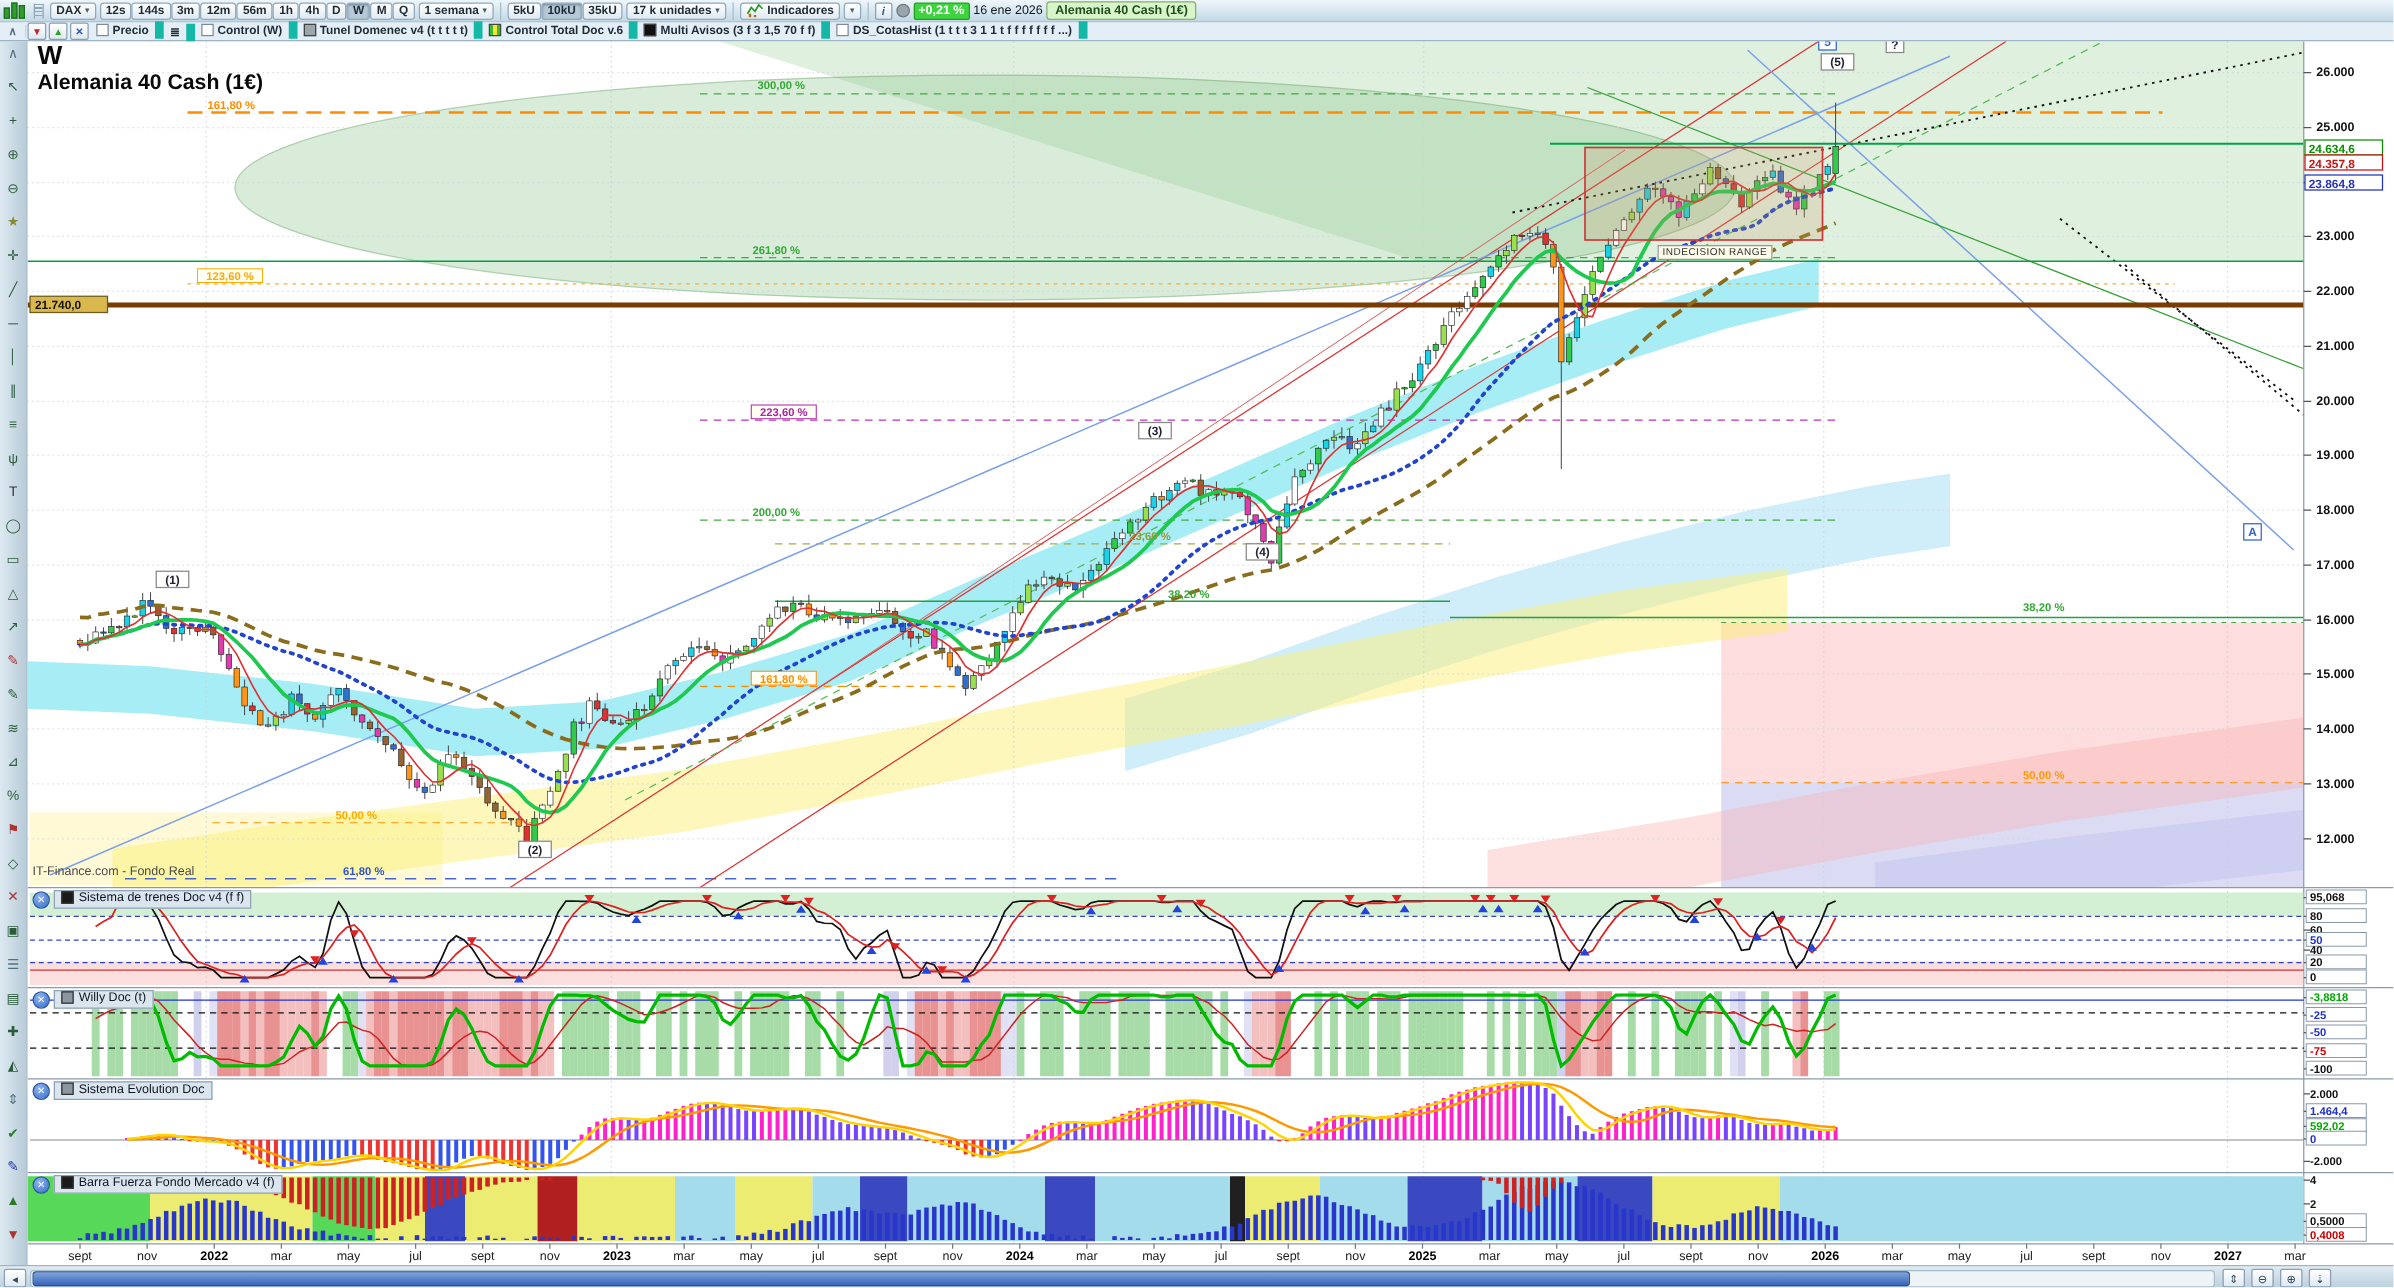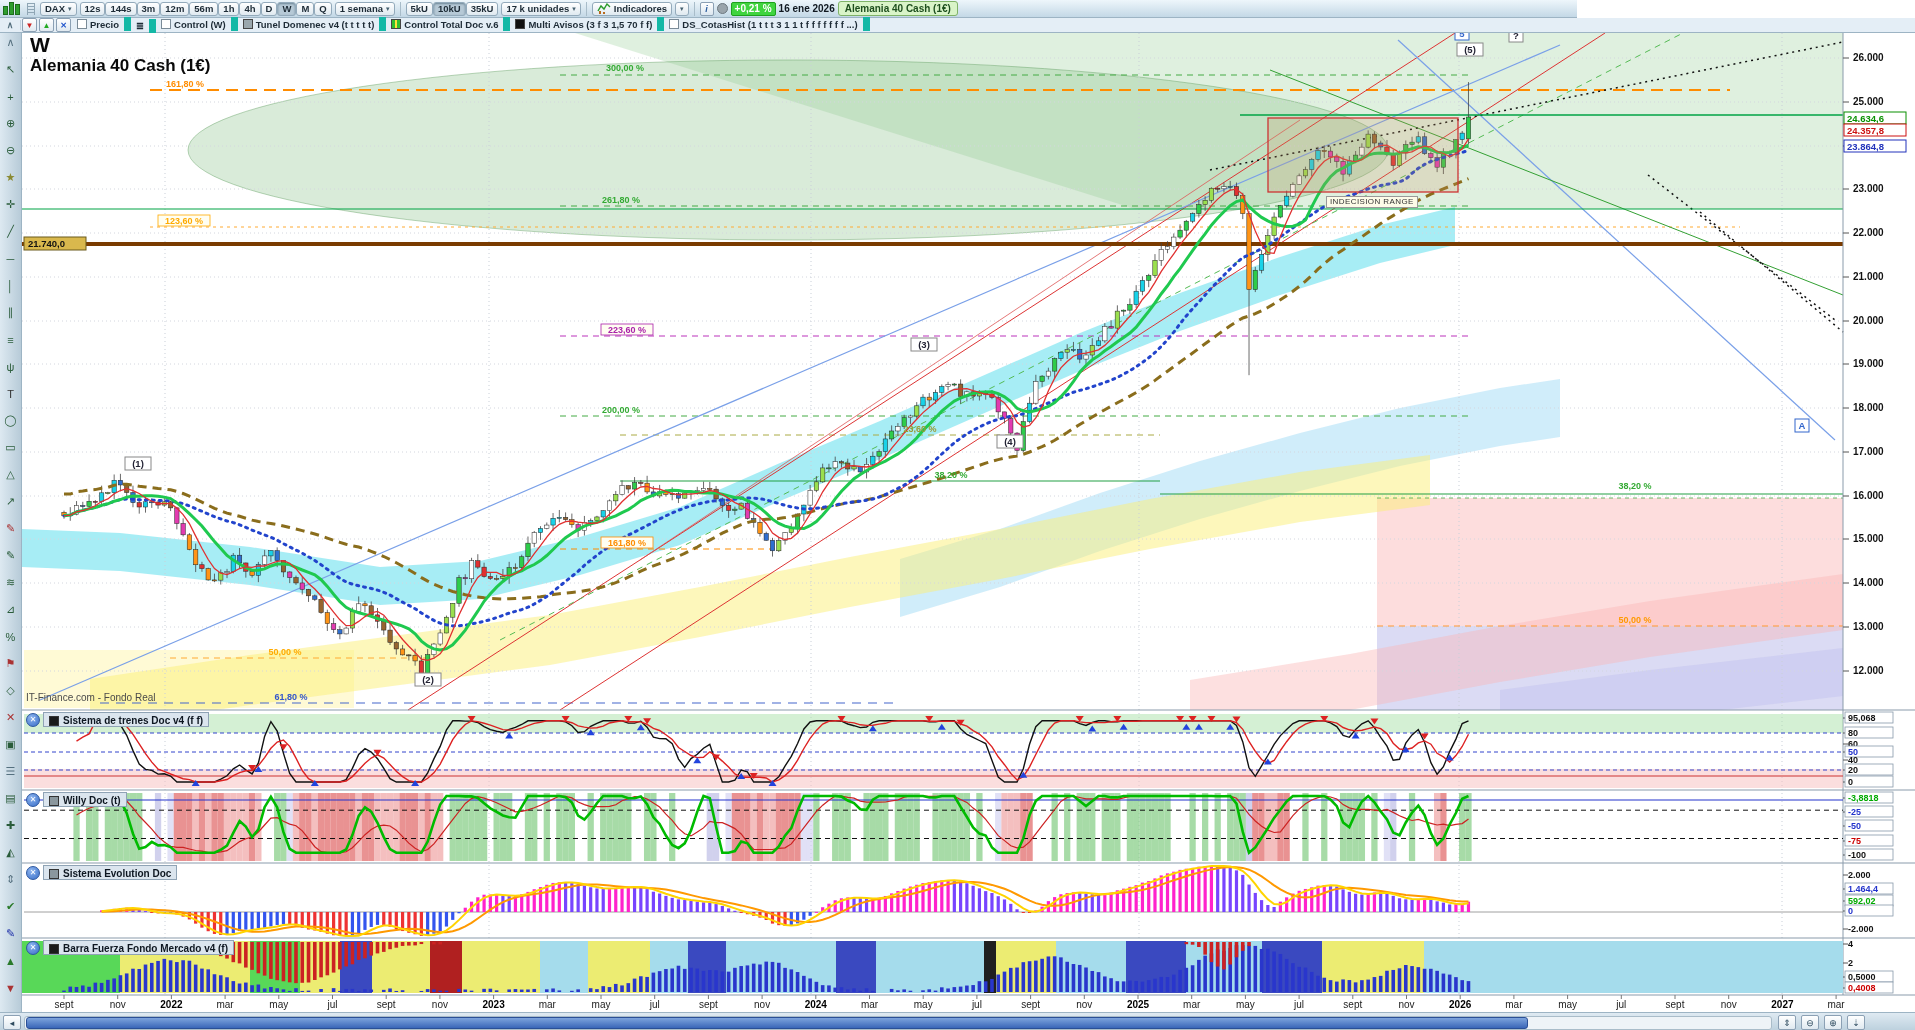--- a/index.html
+++ b/index.html
@@ -1,38 +1,38 @@
 <!DOCTYPE html>
 <html><head>
 <meta charset="utf-8">
 <style>
   html,body{margin:0;padding:0;background:#fff;}
   #app{position:relative;width:1915px;height:1030px;background:#fff;overflow:hidden;
        font-family:"Liberation Sans",sans-serif;-webkit-font-smoothing:antialiased;}
   
-  #row1{position:absolute;left:0;top:0;width:1577px;height:18px;box-sizing:border-box;
+  #row1{position:absolute;left:0;top:0;width:1915px;height:18px;box-sizing:border-box;
         background:linear-gradient(#eef6fb,#c3d8e6);border-bottom:1px solid #9db4c4;
         display:flex;align-items:center;gap:3px;padding:0 3px;font-size:10px;color:#222;z-index:6;}
   .logo{display:flex;align-items:flex-end;gap:1px;height:13px;margin-right:2px;}
   .logo i{display:block;width:3px;background:#2f9e2f;border:1px solid #1c6e1c;}
   .logo i:nth-child(1){height:7px}.logo i:nth-child(2){height:11px}.logo i:nth-child(3){height:9px}
   .grip{width:6px;height:12px;background:repeating-linear-gradient(#8fa6b5 0 1px,transparent 1px 3px);
         border-left:1px solid #8fa6b5;border-right:1px solid #8fa6b5;margin:0 2px;}
   .btn,.tfb,.dd{height:14px;display:inline-flex;align-items:center;gap:3px;padding:0 4px;
         background:linear-gradient(#ffffff,#dfe9f0);border:1px solid #93aabb;border-radius:3px;
         font-size:9.5px;font-weight:bold;color:#1d2b36;cursor:default;line-height:12px;}
   .tfb.act,.btn.act{background:#b6c9d6;box-shadow:inset 0 1px 2px rgba(60,90,110,.6);}
   .car{font-size:7px;color:#45606f;font-weight:normal;}
   .vsep{width:1px;height:14px;background:#a8bcc9;margin:0 2px;}
   .info{width:12px;height:12px;border:1px solid #8ba0b4;border-radius:2px;text-align:center;
         background:linear-gradient(#fff,#dbe6ef);color:#2d5e9e;font-weight:bold;font-style:italic;font-size:9px;line-height:12px;}
   .dot{width:9px;height:9px;border-radius:50%;background:#9aa4ab;border:1px solid #6d7880;}
   .badge{background:#3fd43f;border:1px solid #1ea11e;border-radius:2px;color:#fff;font-weight:bold;
         padding:0 3px;height:12px;line-height:12px;}
-  .date{font-weight:bold;color:#101820;}
+  .date{font-weight:normal;color:#101820;}
   .tab{background:#d9f4c8;border:1px solid #7fb268;border-radius:3px;color:#1e4f1e;font-weight:bold;
         padding:0 6px;height:13px;line-height:13px;}
   .minichart{display:inline-block}
   
   #row2{position:absolute;left:0;top:18px;width:1915px;height:15px;box-sizing:border-box;
         background:#e4eef6;border-bottom:1px solid #9db4c4;display:flex;align-items:center;
         font-size:9.5px;font-weight:bold;color:#1d2b36;z-index:6;}
   .collapse{width:20px;text-align:center;color:#55707f;font-size:9px;border-right:1px solid #c2d2de;}
   .cbtn{width:13px;height:12px;border:1px solid #8ba0b4;border-radius:2px;margin:0 1px;
         display:inline-flex;align-items:center;justify-content:center;font-size:8px;
@@ -53,22 +53,22 @@
   #title .t1{font-size:21px;font-weight:bold;line-height:22px;}
   #title .t2{font-size:17px;font-weight:bold;line-height:20px;}
   #cv{position:absolute;left:22px;top:33px;z-index:2;}
   .ov{position:absolute;z-index:3;}
   #watermark{left:26px;top:692px;font-size:10px;color:#4a4a4a;}
   #indec{left:1326px;top:196px;font-size:8px;color:#333;background:#fdfbe8;border:1px solid #999;
         padding:0 3px;line-height:10px;letter-spacing:.4px;}
   .phead{position:absolute;z-index:3;display:flex;align-items:center;gap:3px;height:13px;left:26px;}
   .pclose{width:12px;height:12px;border-radius:50%;border:1px solid #2c57a0;color:#fff;font-size:8px;
         background:radial-gradient(circle at 35% 30%,#8cb4ef,#3a6fc8);display:flex;align-items:center;justify-content:center;}
-  .pbox{display:flex;align-items:flex-end;gap:4px;background:#dbe5ee;border:1px solid #8fa3b5;
-        padding:0 5px;height:13px;font-size:10px;font-weight:bold;color:#0d1620;}
+  .pbox{display:flex;align-items:flex-start;gap:4px;background:#dbe5ee;border:1px solid #8fa3b5;
+        padding:0 5px;height:13px;font-size:10px;font-weight:normal;color:#0d1620;}
   .psw{width:8px;height:8px;border:1px solid #333;display:inline-block;}
   
   #bbar{position:absolute;left:0;top:1012px;width:1915px;height:18px;box-sizing:border-box;
         background:linear-gradient(#dfeaf2,#bdd1de);border-top:1px solid #9db4c4;z-index:6;}
   .bbtn{position:absolute;top:2px;width:16px;height:13px;border:1px solid #8ba0b4;border-radius:2px;
         background:linear-gradient(#fff,#dfe9f0);display:flex;align-items:center;justify-content:center;
         font-size:9px;color:#2d4a5e;}
   #btrack{position:absolute;left:24px;top:3px;width:1746px;height:12px;background:#eef3f7;
         border:1px solid #a9bcc9;border-radius:3px;}
   #bthumb{position:absolute;left:1px;top:0px;width:1500px;height:10px;border-radius:3px;

